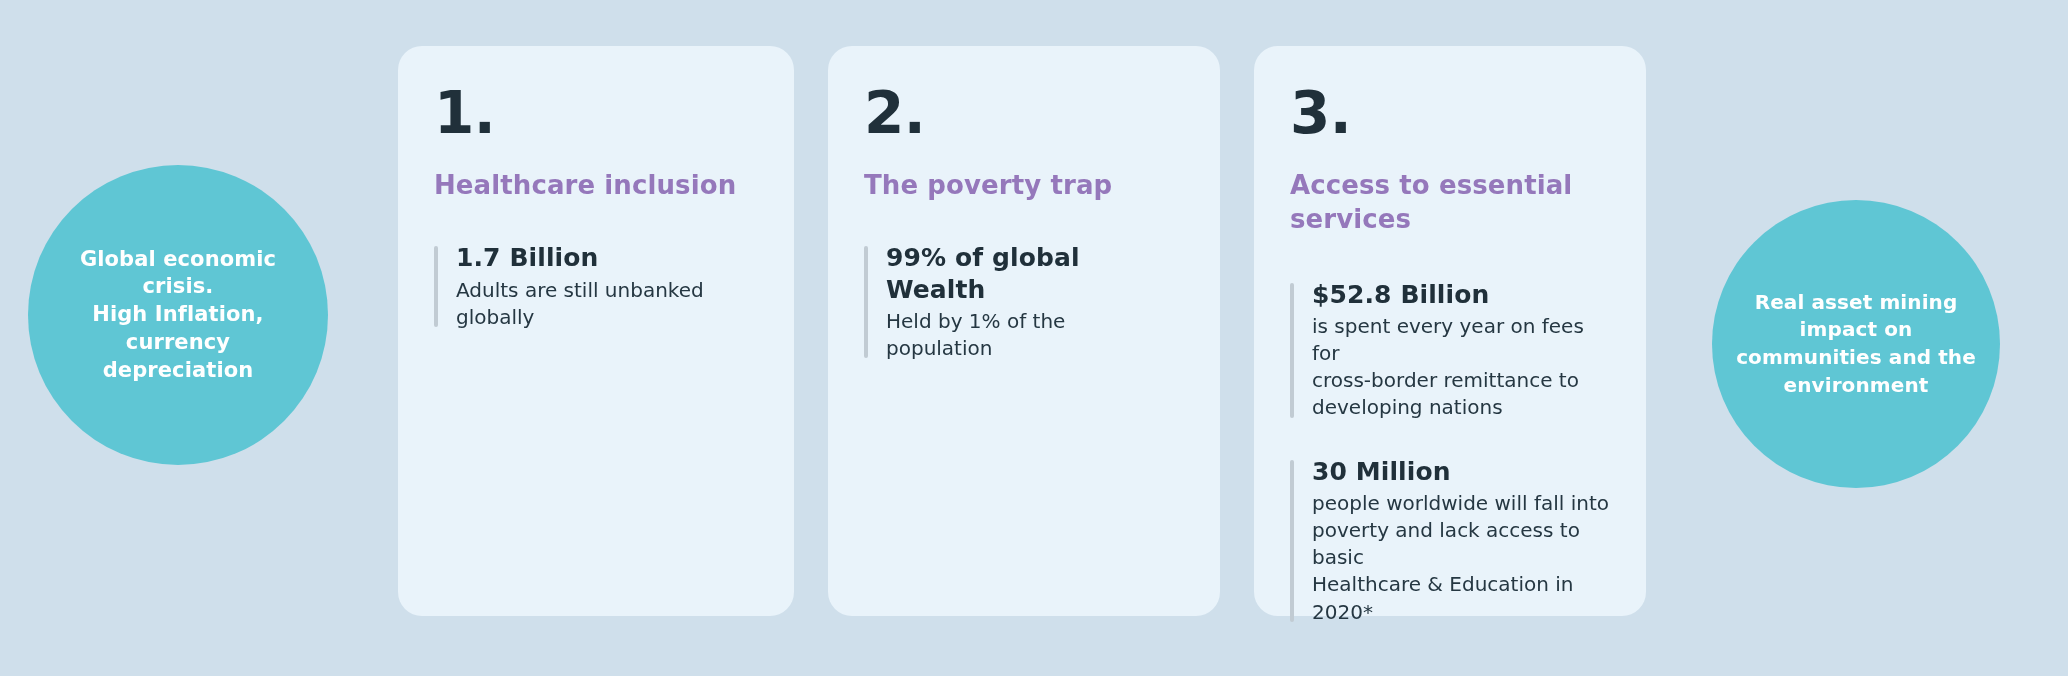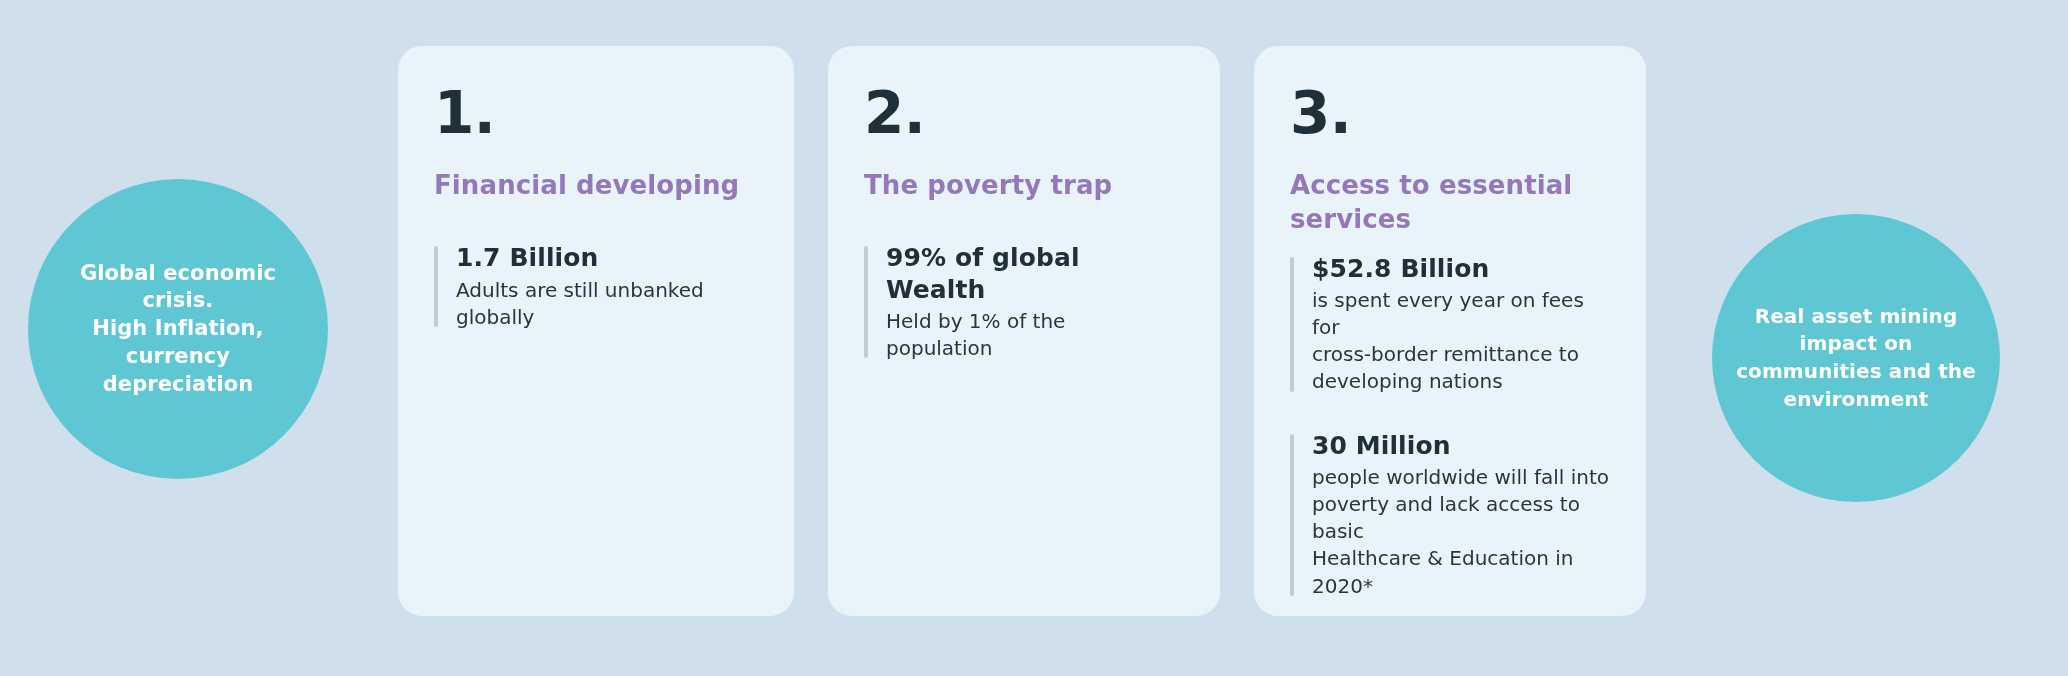--- a/index.html
+++ b/index.html
@@ -37,27 +37,27 @@
     font-weight: 700;
     font-size: 21px;
     line-height: 1.32;
     white-space: pre-line;
     letter-spacing: 0.1px;
     padding: 0 18px;
   }
 
   #circle-left {
     left: 28px;
-    top: 179px;
+    top: 165px;
     width: 300px;
     height: 300px;
   }
   #circle-right {
     left: 1712px;
-    top: 214px;
+    top: 200px;
     width: 288px;
     height: 288px;
     justify-content: center;
   }
   #circle-right .circle-text {
     font-size: 20px;
     line-height: 1.38;
   }
 
   
@@ -81,21 +81,21 @@
     margin: 0 0 26px 0;
   }
   .card-title {
     font-size: 26px;
     font-weight: 700;
     color: #9578bb;
     line-height: 1.32;
     margin: 0 0 40px 0;
     letter-spacing: 0.1px;
   }
-  #card-3 .card-title { margin-bottom: 16px; }
+  #card-3 .card-title { margin-bottom: 42px; }
 
   .stat {
     position: relative;
     padding-left: 22px;
     margin-bottom: 34px;
   }
   .stat:last-child { margin-bottom: 0; }
   .stat-bar {
     position: absolute;
     left: 0;
@@ -134,21 +134,21 @@
   <div class="circle" id="circle-left">
     <div class="circle-text">Global economic
 crisis.
 High Inflation,
 currency
 depreciation</div>
   </div>
 
   <div class="card" id="card-1">
     <div class="card-number">1.</div>
-    <div class="card-title">Financial developing</div>
+    <div class="card-title">Healthcare inclusion</div>
 
     <div class="stat">
       <span class="stat-bar"></span>
       <div class="stat-value">1.7 Billion</div>
       <div class="stat-desc">Adults are still unbanked
 globally</div>
     </div>
 
   </div>
 

